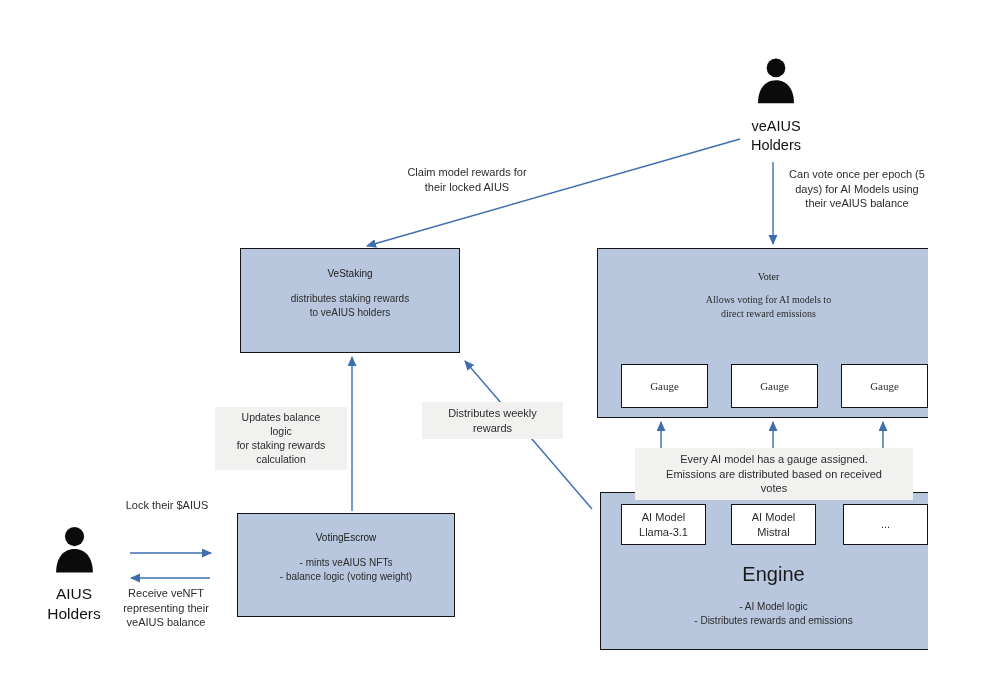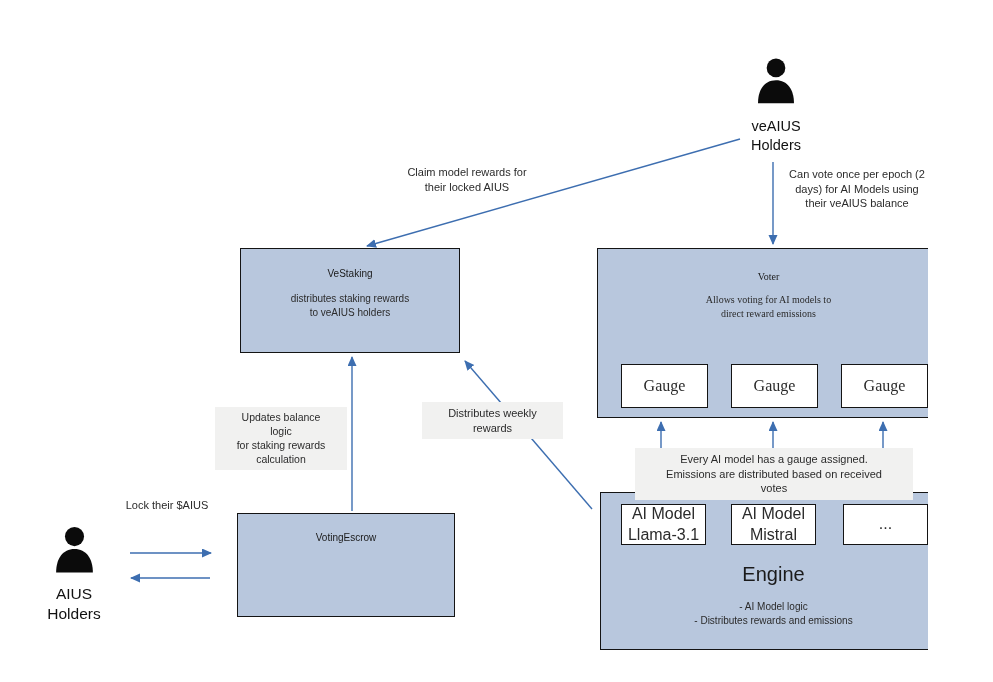--- a/index.html
+++ b/index.html
@@ -37,21 +37,21 @@
   }
   .ml { white-space: pre-line; }
   .subbox {
     position: absolute;
     background: #ffffff;
     border: 1.4px solid var(--box-border, #111);
     box-sizing: border-box;
     display: flex;
     align-items: center;
     justify-content: center;
-    font-size: 16px;
+    font-size: 11px;
     line-height: 1.3;
     text-align: center;
     color: #2b2b2b;
   }
   .edge-label {
     position: absolute;
     font-size: 11px;
     line-height: 1.32;
     text-align: center;
     color: #2b2b2b;
@@ -126,20 +126,22 @@
     <div class="subbox" style="left:133px;top:115px;width:87px;height:44px;">
       <span class="ml">Gauge</span>
     </div>
     <div class="subbox" style="left:243px;top:115px;width:87px;height:44px;">
       <span class="ml">Gauge</span>
     </div>
   </div>
 
   <div class="node" style="left:237px;top:493px;width:218px;height:104px;">
     <div class="node-title" style="margin-top:18px;">VotingEscrow</div>
+    <div class="node-body ml" style="margin-top:13px;">- mints veAIUS NFTs
+- balance logic (voting weight)</div>
   </div>
 
   <div class="node" style="left:600px;top:472px;width:347px;height:158px;">
     <div class="subbox" style="left:20px;top:11px;width:85px;height:41px;">
       <span class="ml">AI Model
 Llama-3.1</span>
     </div>
     <div class="subbox" style="left:130px;top:11px;width:85px;height:41px;">
       <span class="ml">AI Model
 Mistral</span>
@@ -147,24 +149,27 @@
     <div class="subbox" style="left:242px;top:11px;width:85px;height:41px;">
       <span class="ml">...</span>
     </div>
     <div class="node-title" style="position:absolute;left:0;right:0;top:70px;font-size:20px;">Engine</div>
     <div class="node-body ml" style="position:absolute;left:0;right:0;top:107px;">- AI Model logic
 - Distributes rewards and emissions</div>
   </div>
 
   <div class="edge-label ml" style="left:392px;top:145px;width:150px;">Claim model rewards for
 their locked AIUS</div>
-  <div class="edge-label ml" style="left:785px;top:147px;width:144px;">Can vote once per epoch (2
+  <div class="edge-label ml" style="left:785px;top:147px;width:144px;">Can vote once per epoch (5
 days)  for AI Models using
 their veAIUS balance</div>
   <div class="edge-label bg ml" style="left:215px;top:387px;width:132px;font-size:10.5px;">Updates balance logic
 for staking rewards
 calculation</div>
   <div class="edge-label bg ml" style="left:422px;top:382px;width:141px;">Distributes weekly rewards</div>
   <div class="edge-label bg ml" style="left:635px;top:428px;width:278px;">Every AI model has a gauge assigned.
 Emissions are distributed based on received votes</div>
   <div class="edge-label ml" style="left:118px;top:478px;width:98px;">Lock their $AIUS</div>
+  <div class="edge-label ml" style="left:110px;top:566px;width:112px;">Receive veNFT
+representing their
+veAIUS balance</div>
 
 </div>
 
 </body></html>

